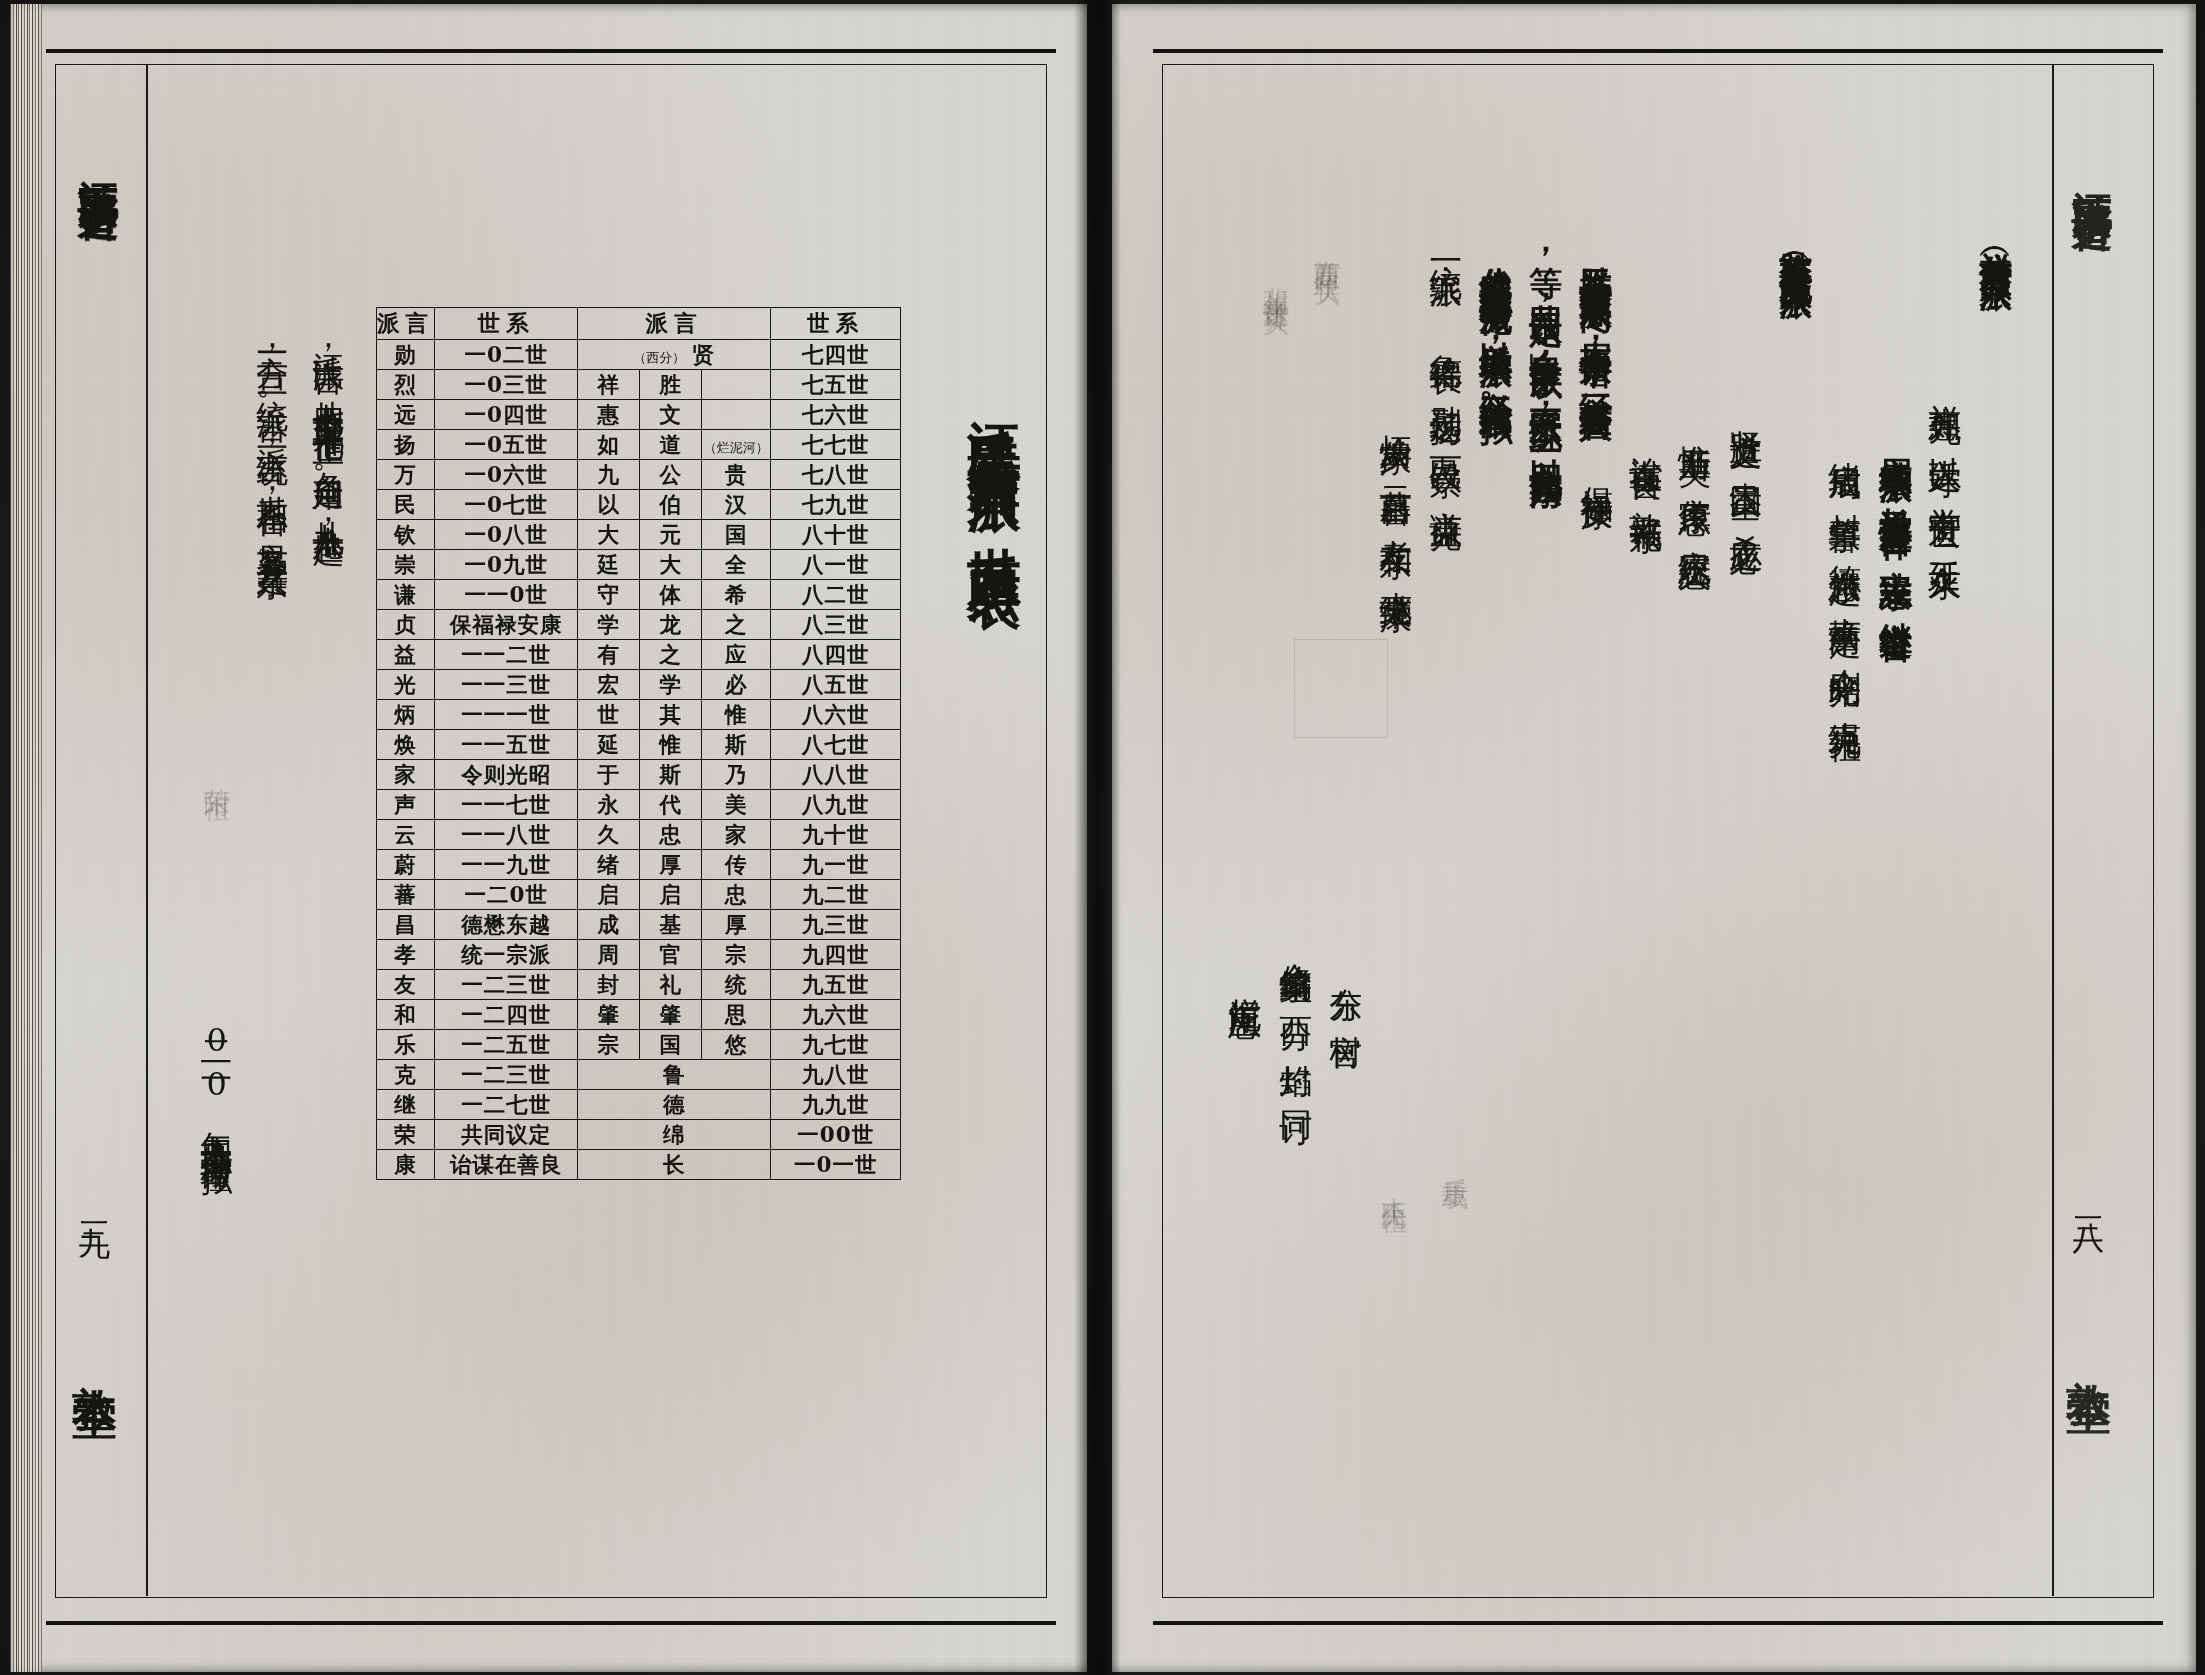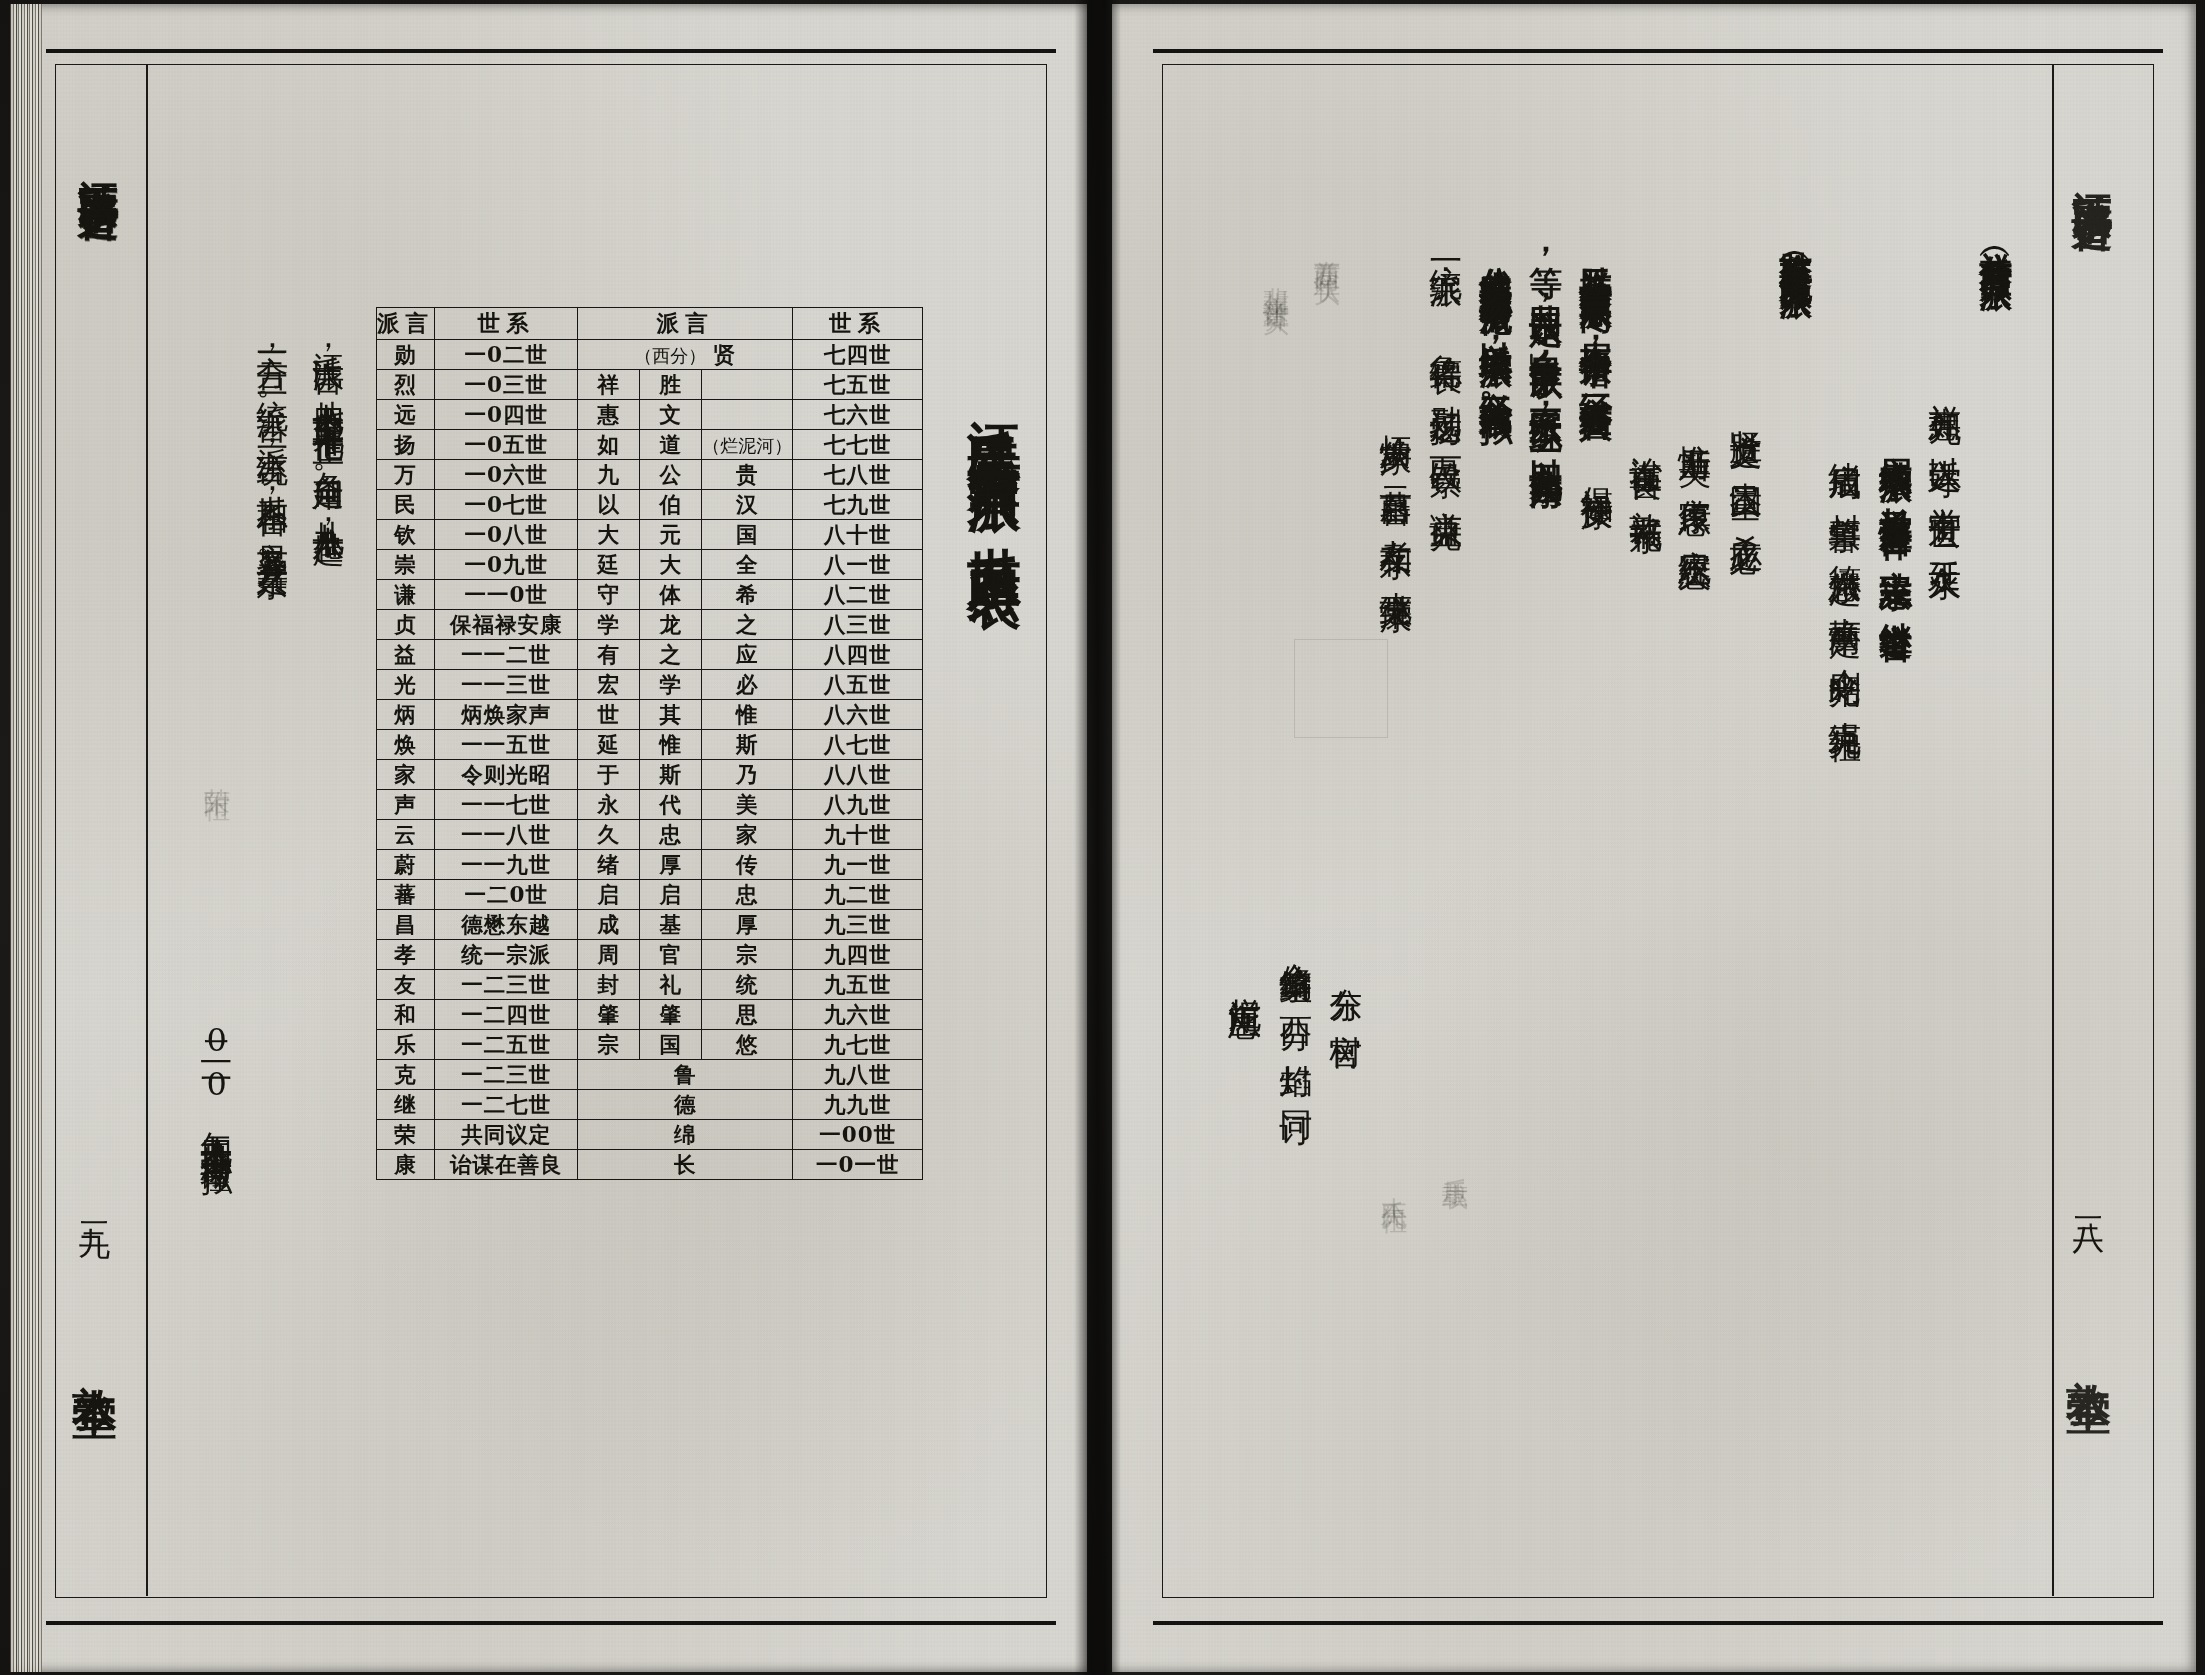--- a/index.html
+++ b/index.html
@@ -139,21 +139,21 @@
     letter-spacing:1px;
     white-space:nowrap;
   }
   table.gen th{ font-size:22.5px; letter-spacing:6.1px; height:31px;}
   .c-pai{ width:45px; }
   .c-shi{ width:142px; letter-spacing:3.1px;}
   .c-p1{ width:61px; }
   .c-p2{ width:61px; }
   .c-p3{ width:68px; }
   .c-shi2{ width:129px; letter-spacing:3.1px;}
-  .small-note{ font-size:18px; letter-spacing:0; font-weight:500;}
+  .small-note{ font-size:13px; letter-spacing:0; font-weight:500;}
 
   
   .rcol{ font-size:33px; letter-spacing:2.6px; }
   #r-c1{ left:1979px; top:225px; }   
   #r-c2{ left:1928px; top:378px; }   
   #r-c3{ left:1879px; top:430px; }   
   #r-c4{ left:1828px; top:435px; }   
   #r-c5{ left:1779px; top:225px; }   
   #r-c6{ left:1729px; top:404px; }   
   #r-c7{ left:1678px; top:419px; }   
@@ -313,21 +313,21 @@
             <tr>
               <td class="c-pai">光</td>
               <td class="c-shi">一一三世</td>
               <td class="c-p1">宏</td>
               <td class="c-p2">学</td>
               <td class="c-p3">必</td>
               <td class="c-shi2">八五世</td>
             </tr>
             <tr>
               <td class="c-pai">炳</td>
-              <td class="c-shi">炳焕家声</td>
+              <td class="c-shi">一一一世</td>
               <td class="c-p1">世</td>
               <td class="c-p2">其</td>
               <td class="c-p3">惟</td>
               <td class="c-shi2">八六世</td>
             </tr>
             <tr>
               <td class="c-pai">焕</td>
               <td class="c-shi">一一五世</td>
               <td class="c-p1">延</td>
               <td class="c-p2">惟</td>

